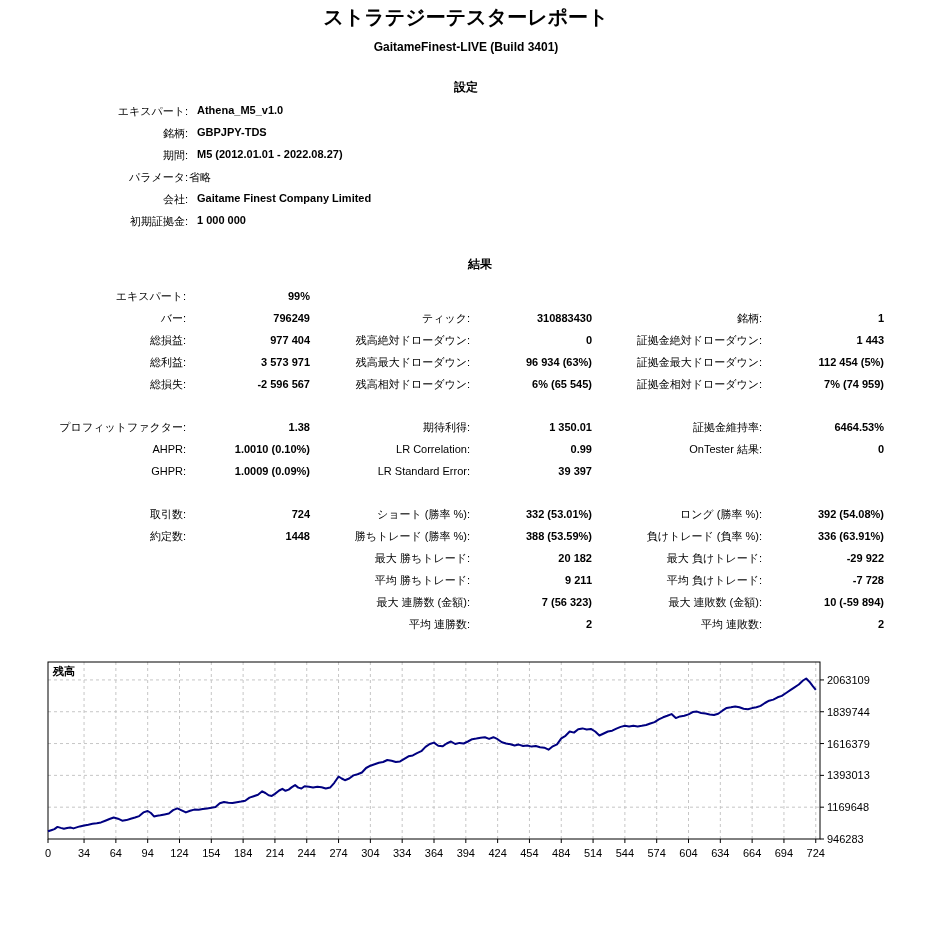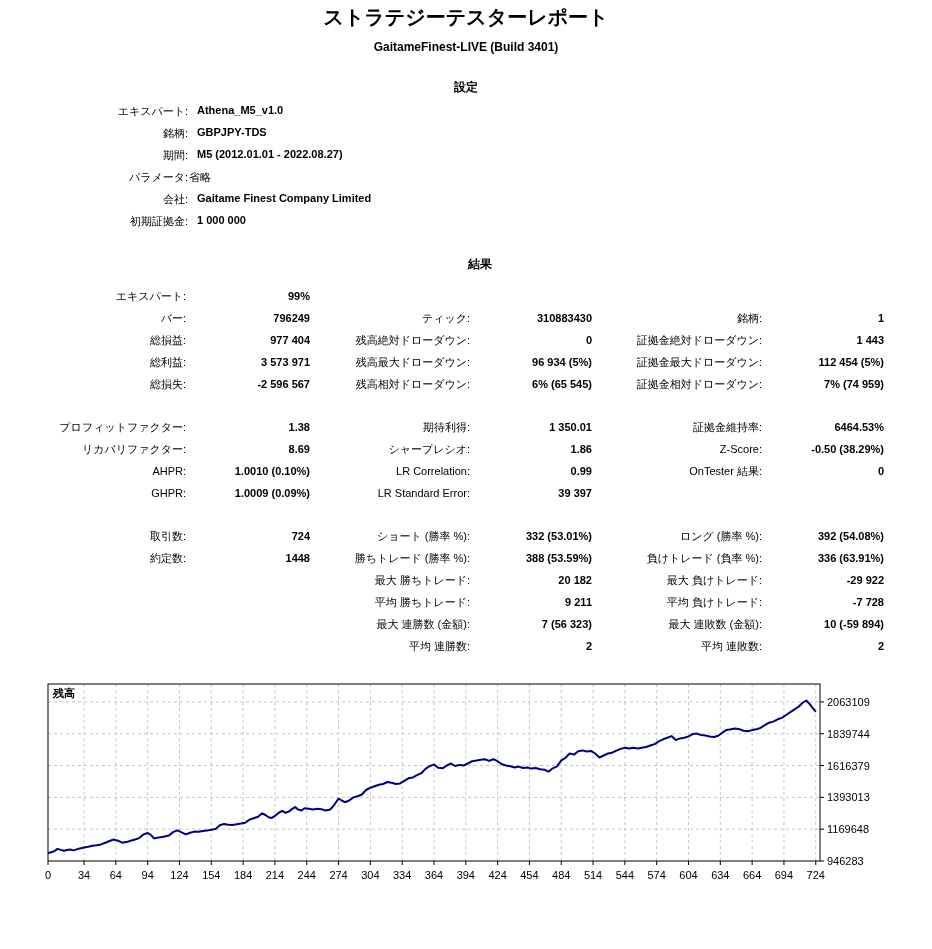--- a/index.html
+++ b/index.html
@@ -86,49 +86,41 @@
         <span class="rv1">977 404</span>
         <span class="rl2">残高絶対ドローダウン:</span>
         <span class="rv2">0</span>
         <span class="rl3">証拠金絶対ドローダウン:</span>
         <span class="rv3">1 443</span>
       </div>
       <div class="rrow">
         <span class="rl1">総利益:</span>
         <span class="rv1">3 573 971</span>
         <span class="rl2">残高最大ドローダウン:</span>
-        <span class="rv2">96 934 (5%)</span>
+        <span class="rv2">96 934 (63%)</span>
         <span class="rl3">証拠金最大ドローダウン:</span>
         <span class="rv3">112 454 (5%)</span>
       </div>
       <div class="rrow">
         <span class="rl1">総損失:</span>
         <span class="rv1">-2 596 567</span>
         <span class="rl2">残高相対ドローダウン:</span>
         <span class="rv2">6% (65 545)</span>
         <span class="rl3">証拠金相対ドローダウン:</span>
         <span class="rv3">7% (74 959)</span>
       </div>
     </div>
     <div class="rgroup">
       <div class="rrow">
         <span class="rl1">プロフィットファクター:</span>
         <span class="rv1">1.38</span>
         <span class="rl2">期待利得:</span>
         <span class="rv2">1 350.01</span>
         <span class="rl3">証拠金維持率:</span>
         <span class="rv3">6464.53%</span>
-      </div>
-      <div class="rrow">
-        <span class="rl1">リカバリファクター:</span>
-        <span class="rv1">8.69</span>
-        <span class="rl2">シャープレシオ:</span>
-        <span class="rv2">1.86</span>
-        <span class="rl3">Z-Score:</span>
-        <span class="rv3">-0.50 (38.29%)</span>
       </div>
       <div class="rrow">
         <span class="rl1">AHPR:</span>
         <span class="rv1">1.0010 (0.10%)</span>
         <span class="rl2">LR Correlation:</span>
         <span class="rv2">0.99</span>
         <span class="rl3">OnTester 結果:</span>
         <span class="rv3">0</span>
       </div>
       <div class="rrow">

